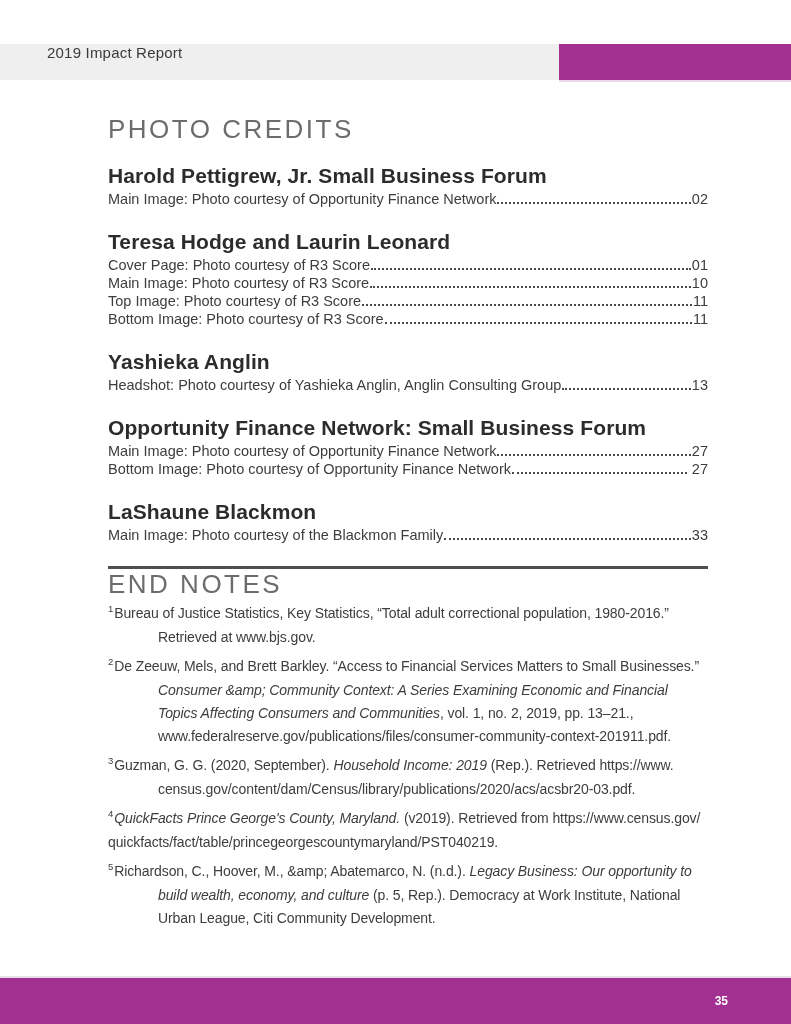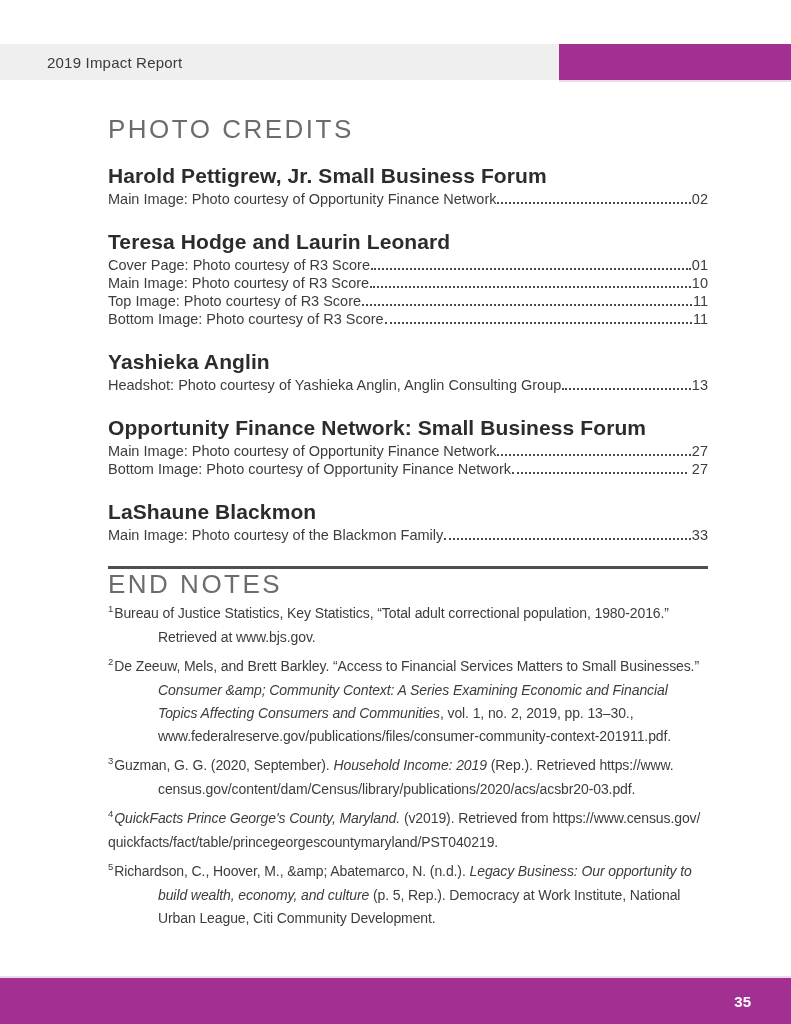--- a/index.html
+++ b/index.html
@@ -4,21 +4,21 @@
 <style>
   html,body{margin:0;padding:0;}
   body{
     width:791px;height:1024px;position:relative;overflow:hidden;
     background:#ffffff;font-family:"Liberation Sans",sans-serif;
     -webkit-font-smoothing:antialiased;
   }
   
   .header-bar{
     position:absolute;top:44px;left:0;width:559px;height:36px;
-    background:#efefef;display:flex;align-items:center;
+    background:#efefef;display:flex;
   }
   .header-title{font-size:15px;color:#3a3a3c;padding-left:47px;letter-spacing:.2px;}
   .header-accent{
     position:absolute;top:44px;left:559px;width:232px;height:36px;
     background:#a23093;border-bottom:2px solid #ecd9ea;
   }
   
   .content{position:absolute;top:0;left:108px;width:600px;}
   .big-heading{
     font-size:26px;line-height:30px;letter-spacing:2.5px;
@@ -48,21 +48,21 @@
   .note-line{font-size:14px;line-height:23px;color:#3d3d3f;letter-spacing:-0.1px;}
   .note-line.ind{padding-left:50px;}
   .it{font-style:italic;}
   .sup{font-size:9.5px;position:relative;top:-6px;margin-right:1px;}
   
   .footer-bar{
     position:absolute;left:0;bottom:0;width:100%;height:48px;
     background:#a23093;border-top:2px solid #e9ddea;box-sizing:border-box;
     display:flex;align-items:center;justify-content:flex-end;
   }
-  .page-number{color:#ffffff;font-size:15px;font-weight:bold;padding-right:40px;}
+  .page-number{color:#ffffff;font-size:12px;font-weight:bold;padding-right:63px;}
 </style>
 </head>
 <body>
 
 <div class="header-bar">
   <span class="header-title">2019 Impact Report</span>
 </div>
 <div class="header-accent"></div>
 
 <div class="content">
@@ -136,21 +136,21 @@
   <div class="big-heading en-heading">END NOTES</div>
 
   <div class="notes">
       <div class="note">
         <div class="note-line"><span class="sup">1</span><span>Bureau of Justice Statistics, Key Statistics, “Total adult correctional population, 1980-2016.”</span></div>
         <div class="note-line ind"><span>Retrieved at www.bjs.gov.</span></div>
       </div>
       <div class="note">
         <div class="note-line"><span class="sup">2</span><span>De Zeeuw, Mels, and Brett Barkley. “Access to Financial Services Matters to Small Businesses.”</span></div>
         <div class="note-line ind"><span class="it">Consumer &amp;amp; Community Context: A Series Examining Economic and Financial</span></div>
-        <div class="note-line ind"><span class="it">Topics Affecting Consumers and Communities</span><span>, vol. 1, no. 2, 2019, pp. 13–30.,</span></div>
+        <div class="note-line ind"><span class="it">Topics Affecting Consumers and Communities</span><span>, vol. 1, no. 2, 2019, pp. 13–21.,</span></div>
         <div class="note-line ind"><span>www.federalreserve.gov/publications/files/consumer-community-context-201911.pdf.</span></div>
       </div>
       <div class="note">
         <div class="note-line"><span class="sup">3</span><span>Guzman, G. G. (2020, September). </span><span class="it">Household Income: 2019</span><span> (Rep.). Retrieved https://www.</span></div>
         <div class="note-line ind"><span>census.gov/content/dam/Census/library/publications/2020/acs/acsbr20-03.pdf.</span></div>
       </div>
       <div class="note">
         <div class="note-line"><span class="sup">4</span><span class="it">QuickFacts Prince George's County, Maryland.</span><span> (v2019). Retrieved from https://www.census.gov/</span></div>
         <div class="note-line"><span>quickfacts/fact/table/princegeorgescountymaryland/PST040219.</span></div>
       </div>

